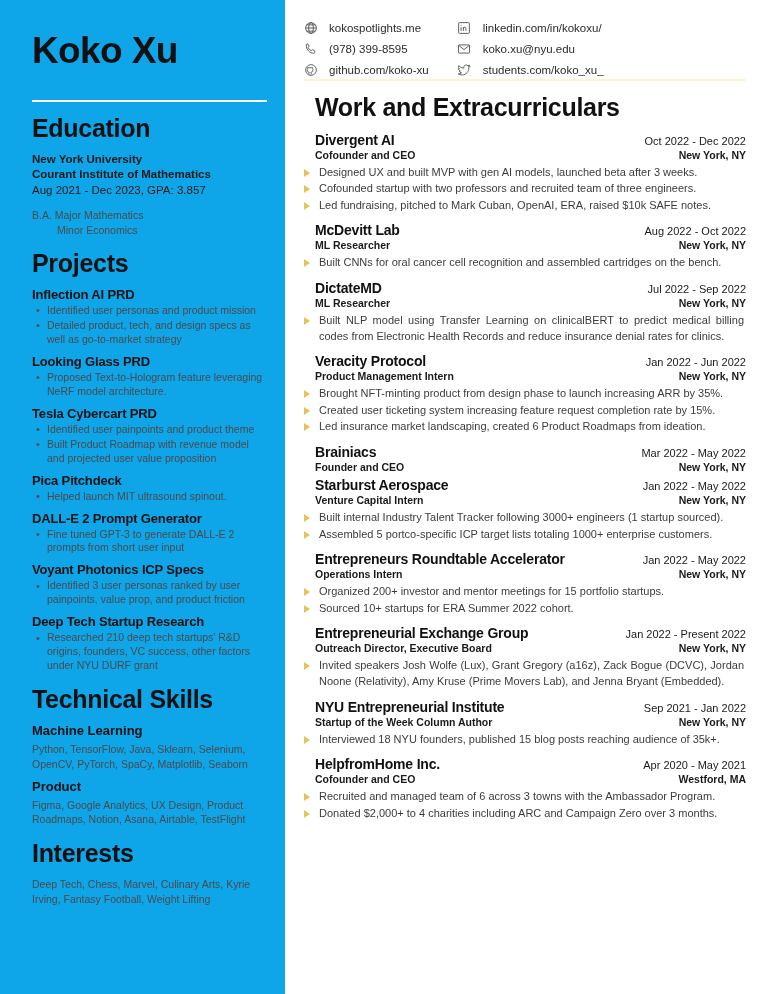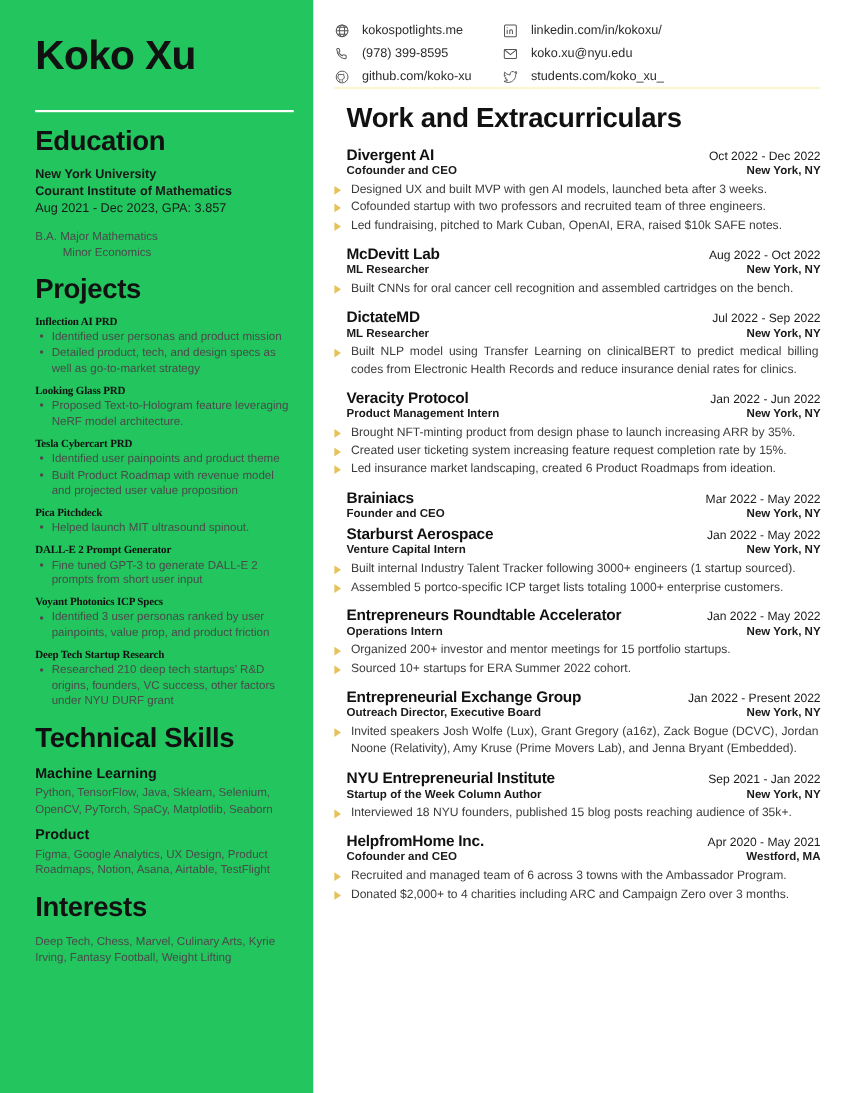--- a/index.html
+++ b/index.html
@@ -20,21 +20,21 @@
   .page {
     width: 768px;
     height: 994px;
     display: flex;
     position: relative;
   }
 
   
   .left-col {
     width: 285px;
-    background: #22c55e;
+    background: #0ea5e9;
     padding: 0 18px 0 32px;
     position: relative;
     flex: 0 0 285px;
   }
 
   .name-block {
     height: 100px;
     display: flex;
     align-items: center;
   }
@@ -84,27 +84,26 @@
   }
   .edu-minor {
     font-size: 10.5px;
     color: #4a4a4a;
     line-height: 1.4;
     padding-left: 25px;
   }
 
   .proj { margin-bottom: 1px; }
   .proj-title {
-    font-size: 10px;
+    font-size: 13px;
     font-weight: 700;
     color: #111111;
     margin-top: 7px;
     margin-bottom: 2px;
     letter-spacing: -0.15px;
-    font-family: Liberation Serif, serif;
   }
   .proj-list {
     list-style: none;
     padding: 0;
     margin: 0;
   }
   .proj-list li {
     font-size: 10.5px;
     color: #4a4a4a;
     line-height: 1.33;

